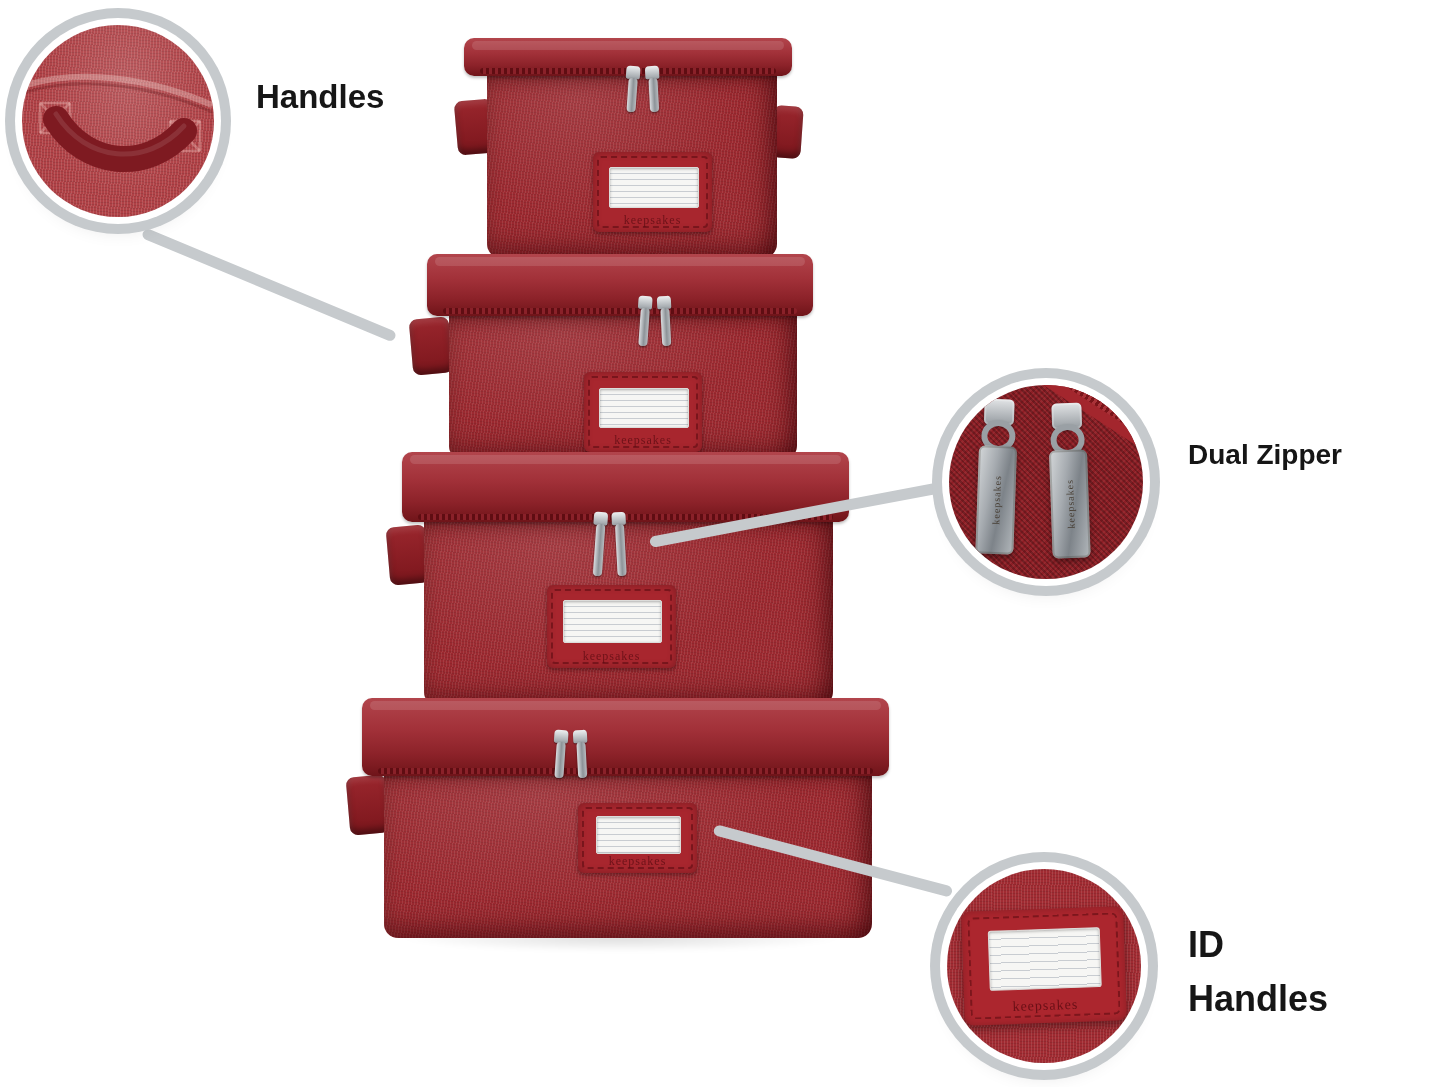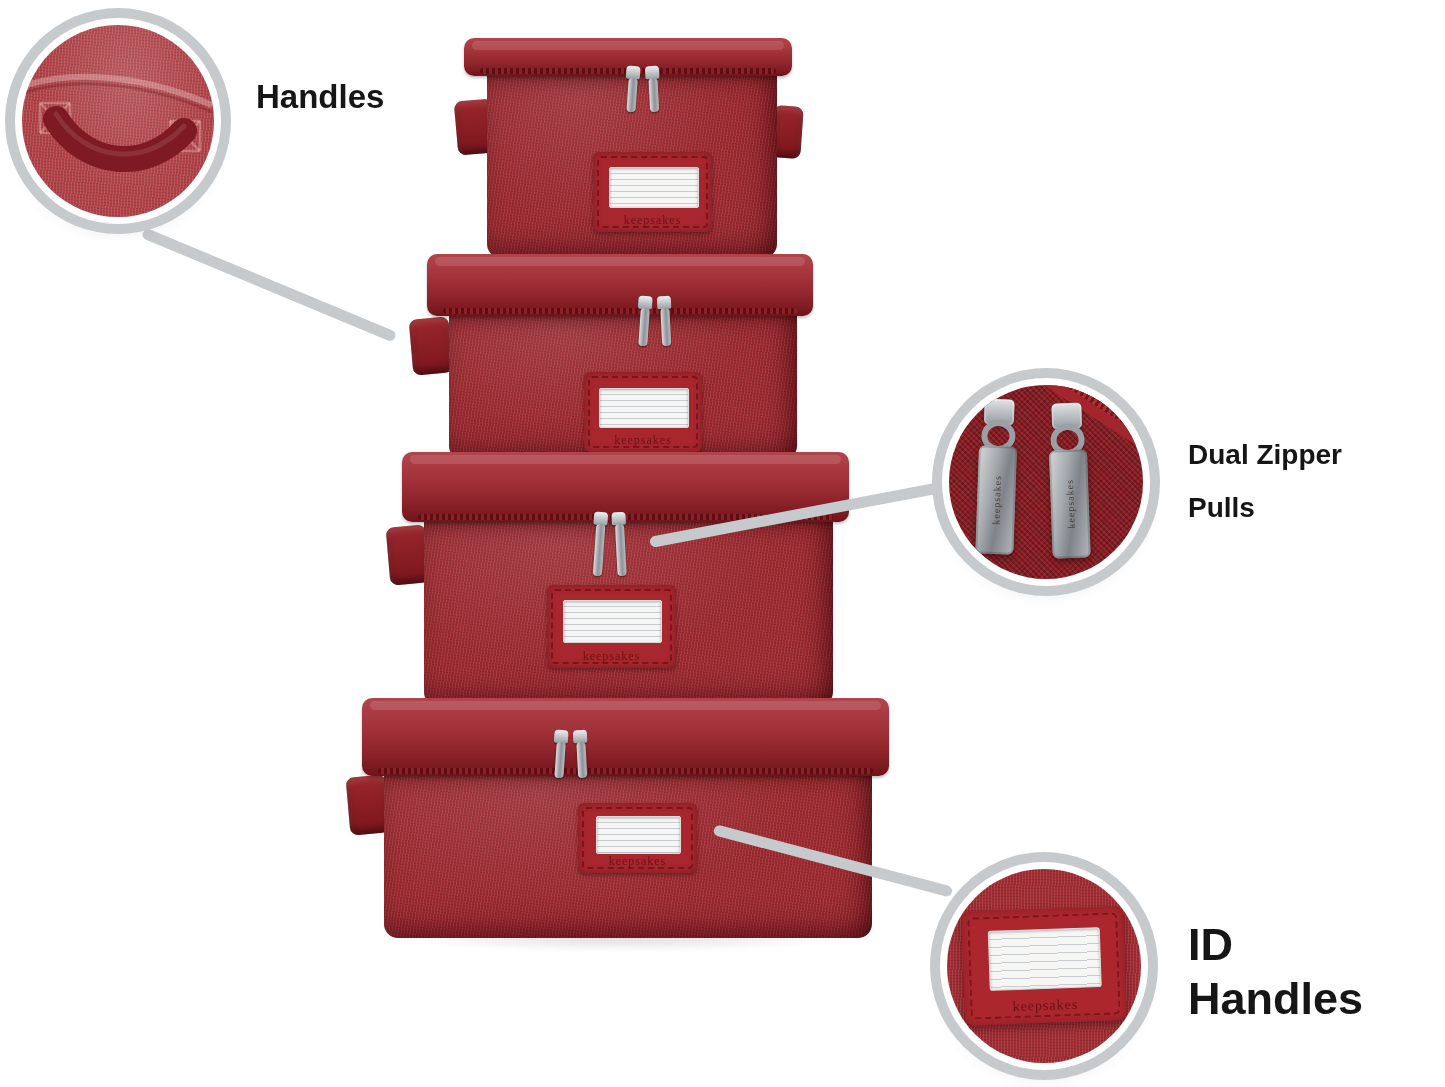--- a/index.html
+++ b/index.html
@@ -154,21 +154,21 @@
     box-shadow:inset 0 1px 3px rgba(0,0,0,.3);}
   .cbrand{position:absolute;left:0;right:0;bottom:9px;text-align:center;
     font-family:"Liberation Serif",serif;font-size:14px;letter-spacing:1px;
     color:#5f0d13;opacity:.85;}
 
   
   .callout-text{position:absolute;z-index:40;color:#161616;font-weight:700;
     white-space:nowrap;letter-spacing:0;}
   .t-handles{left:256px;top:80px;font-size:33px;line-height:1.05;}
   .t-zip{left:1188px;top:428px;font-size:28px;line-height:53px;}
-  .t-id{left:1188px;top:918px;font-size:45px;line-height:54px;}
+  .t-id{left:1188px;top:918px;font-size:36px;line-height:54px;}
 </style>
 </head>
 <body>
 
 <div class="scene">
 
   <div class="ground-shadow"></div>
 
   <div class="box b1">
     <div class="tab tab-l"></div>
@@ -295,20 +295,19 @@
       <div class="ccard"></div>
       <div class="cbrand">keepsakes</div>
     </div>
   </div>
 
   <div class="callout-text t-handles">
     <div>Handles</div>
   </div>
   <div class="callout-text t-zip">
     <div>Dual Zipper</div>
-    <div>Pulls</div>
   </div>
   <div class="callout-text t-id">
     <div>ID</div>
     <div>Handles</div>
   </div>
 
 </div>
 
 </body></html>

